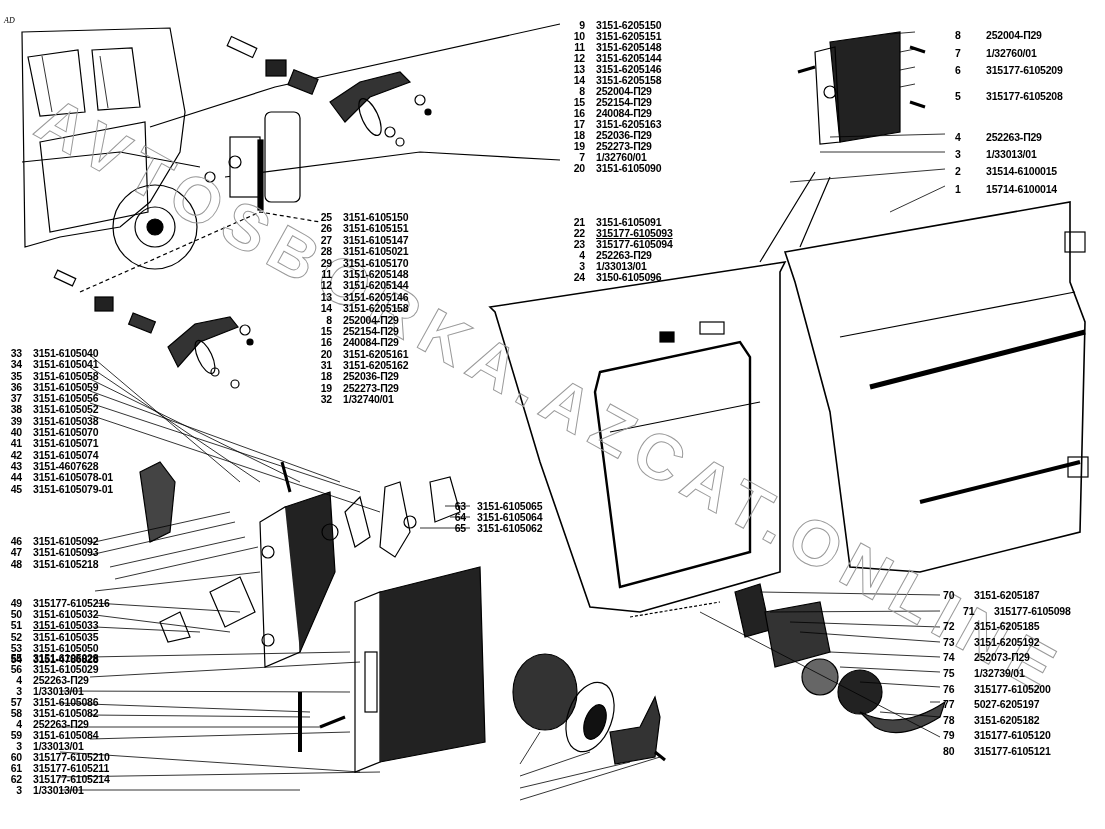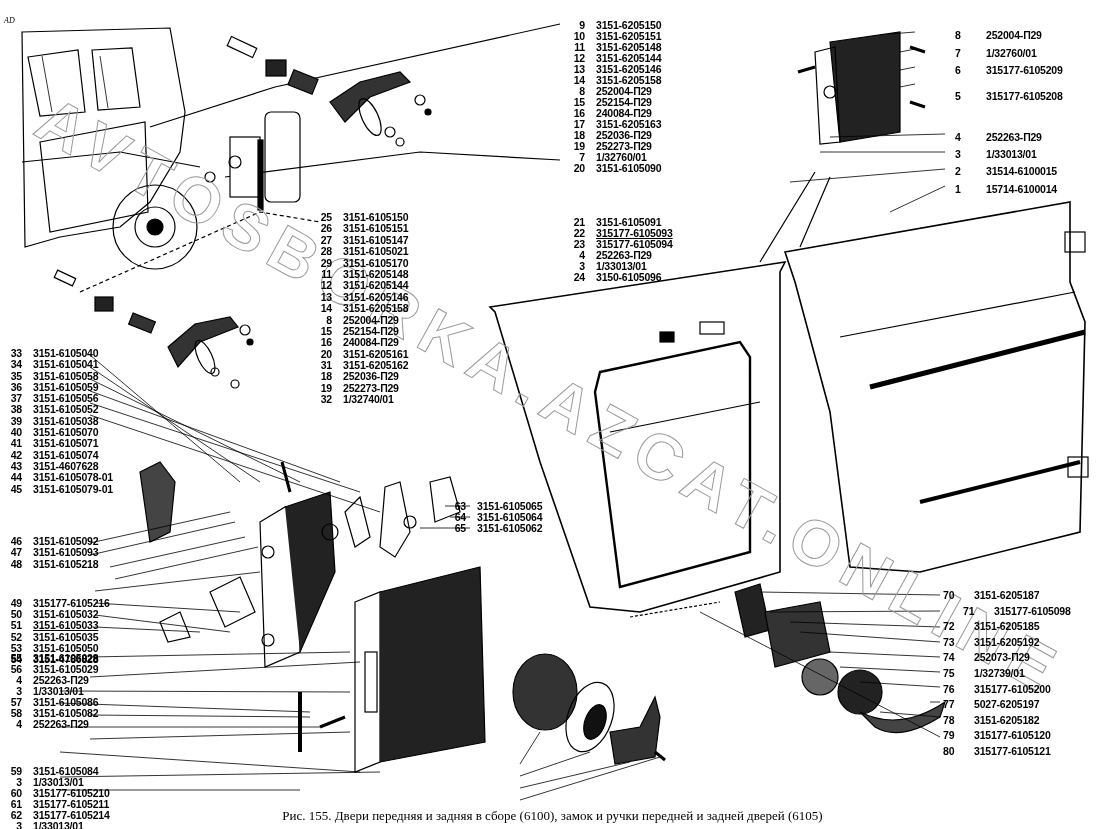--- a/index.html
+++ b/index.html
@@ -231,21 +231,21 @@
   </div>
   <div class="lbl" style="left:2px; top:641px;">
     <div id="g-lock_lower">
         <div style="height: 11px; line-height: 11px;"><span class="n">55</span><span>3151-6105028</span></div>
         <div style="height: 11px; line-height: 11px;"><span class="n">56</span><span>3151-6105029</span></div>
         <div style="height: 11px; line-height: 11px;"><span class="n">4</span><span>252263-П29</span></div>
         <div style="height: 11px; line-height: 11px;"><span class="n">3</span><span>1/33013/01</span></div>
         <div style="height: 11px; line-height: 11px;"><span class="n">57</span><span>3151-6105086</span></div>
         <div style="height: 11px; line-height: 11px;"><span class="n">58</span><span>3151-6105082</span></div>
         <div style="height: 11px; line-height: 11px;"><span class="n">4</span><span>252263-П29</span></div>
-        <div style="height: 11px; line-height: 11px; margin-top: 36px;"><span class="n">59</span><span>3151-6105084</span></div>
+        <div style="height: 11px; line-height: 11px;"><span class="n">59</span><span>3151-6105084</span></div>
         <div style="height: 11px; line-height: 11px;"><span class="n">3</span><span>1/33013/01</span></div>
         <div style="height: 11px; line-height: 11px;"><span class="n">60</span><span>315177-6105210</span></div>
         <div style="height: 11px; line-height: 11px;"><span class="n">61</span><span>315177-6105211</span></div>
         <div style="height: 11px; line-height: 11px;"><span class="n">62</span><span>315177-6105214</span></div>
         <div style="height: 11px; line-height: 11px;"><span class="n">3</span><span>1/33013/01</span></div>
       </div>
   </div>
   <div class="lbl" style="left:446px; top:489px;">
     <div id="g-lever">
         <div style="height: 11px; line-height: 11px;"><span class="n">63</span><span>3151-6105065</span></div>
@@ -278,14 +278,13 @@
         <div style="height: 15.6px; line-height: 15.6px;"><span class="n">74</span><span>252073-П29</span></div>
         <div style="height: 15.6px; line-height: 15.6px;"><span class="n">75</span><span>1/32739/01</span></div>
         <div style="height: 15.6px; line-height: 15.6px;"><span class="n">76</span><span>315177-6105200</span></div>
         <div style="height: 15.6px; line-height: 15.6px;"><span class="n">77</span><span>5027-6205197</span></div>
         <div style="height: 15.6px; line-height: 15.6px;"><span class="n">78</span><span>3151-6205182</span></div>
         <div style="height: 15.6px; line-height: 15.6px;"><span class="n">79</span><span>315177-6105120</span></div>
         <div style="height: 15.6px; line-height: 15.6px;"><span class="n">80</span><span>315177-6105121</span></div>
       </div>
   </div>
 
-  <div class="caption">Рис. 155. Двери передняя и задняя в сборе (6100), замок и ручки передней и задней дверей (6105)</div>
 </div>
 
 </body></html>

